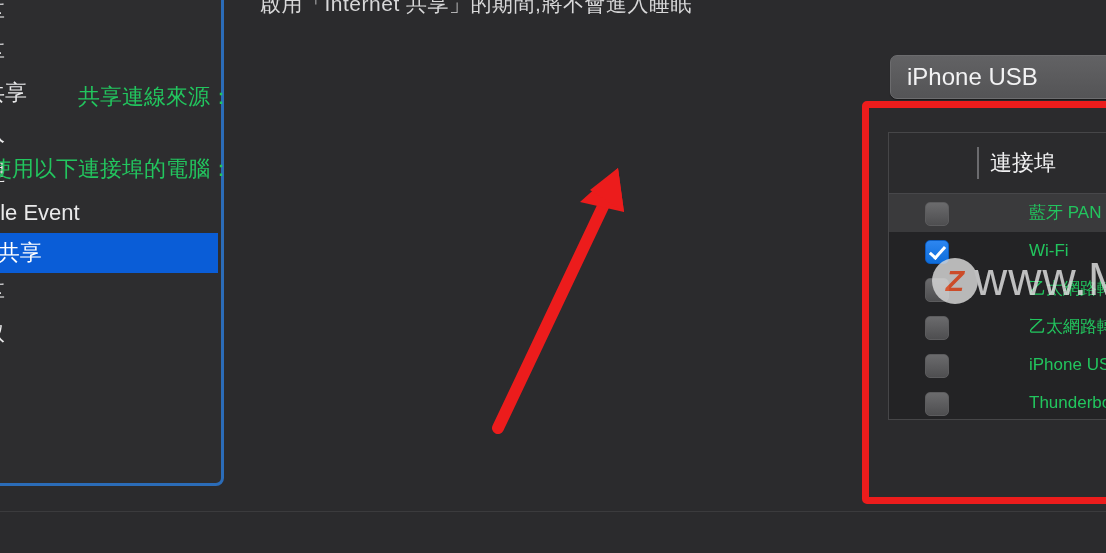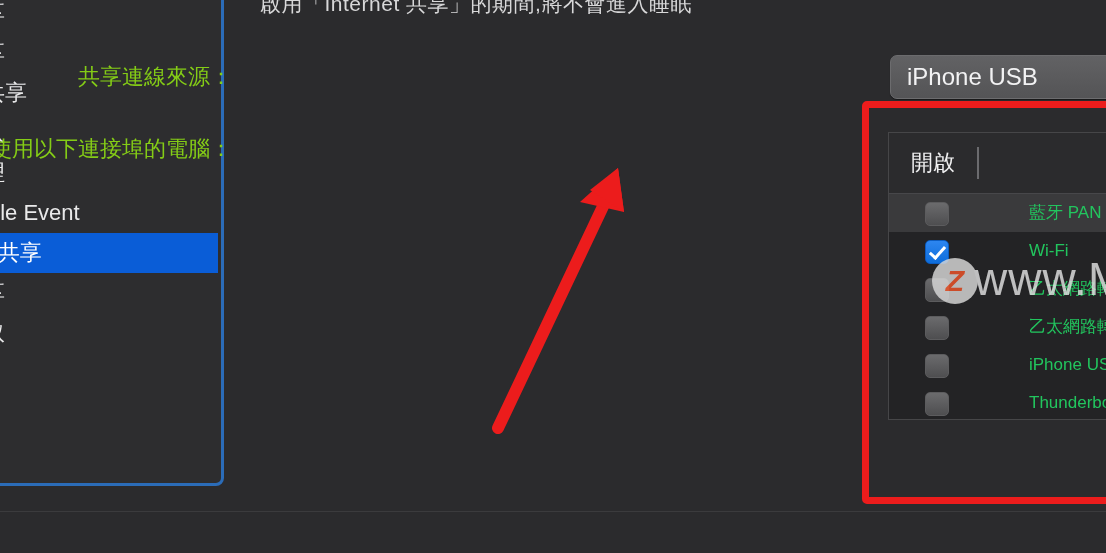--- a/index.html
+++ b/index.html
@@ -65,23 +65,24 @@
     left: 28px;
     top: -10px;
     font-size: 21px;
     color: #d8d8d9;
     white-space: nowrap;
     letter-spacing: 0.5px;
   }
   .field-label {
     position: absolute;
     font-size: 22px;
-    color: #84cc16;
+    color: #22c55e;
     white-space: nowrap;
     text-align: right;
+    margin-top: 20px;
   }
   #label-source { right: 874px; top: 62px; }
   #label-ports  { right: 874px; top: 134px; }
 
   
   #source-popup {
     position: absolute;
     left: 658px;
     top: 55px;
     width: 348px;
@@ -273,22 +274,22 @@
 
     <div id="source-popup">
       <div class="val">iPhone USB</div>
 
     </div>
 
     <div class="field-label" id="label-ports">共享到使用以下連接埠的電腦：</div>
 
     <div id="ports-panel">
       <div id="ports-head">
-        <span class="h h-on">開啟</span>
         <span class="sep"></span>
+        <span class="h h-port">連接埠</span>
       </div>
 
       <div class="port-row alt">
         <span class="cb"></span>
         <span class="nm">藍牙 PAN</span>
       </div>
       <div class="port-row">
         <span class="cb on"></span>
         <span class="nm">Wi-Fi</span>
       </div>

